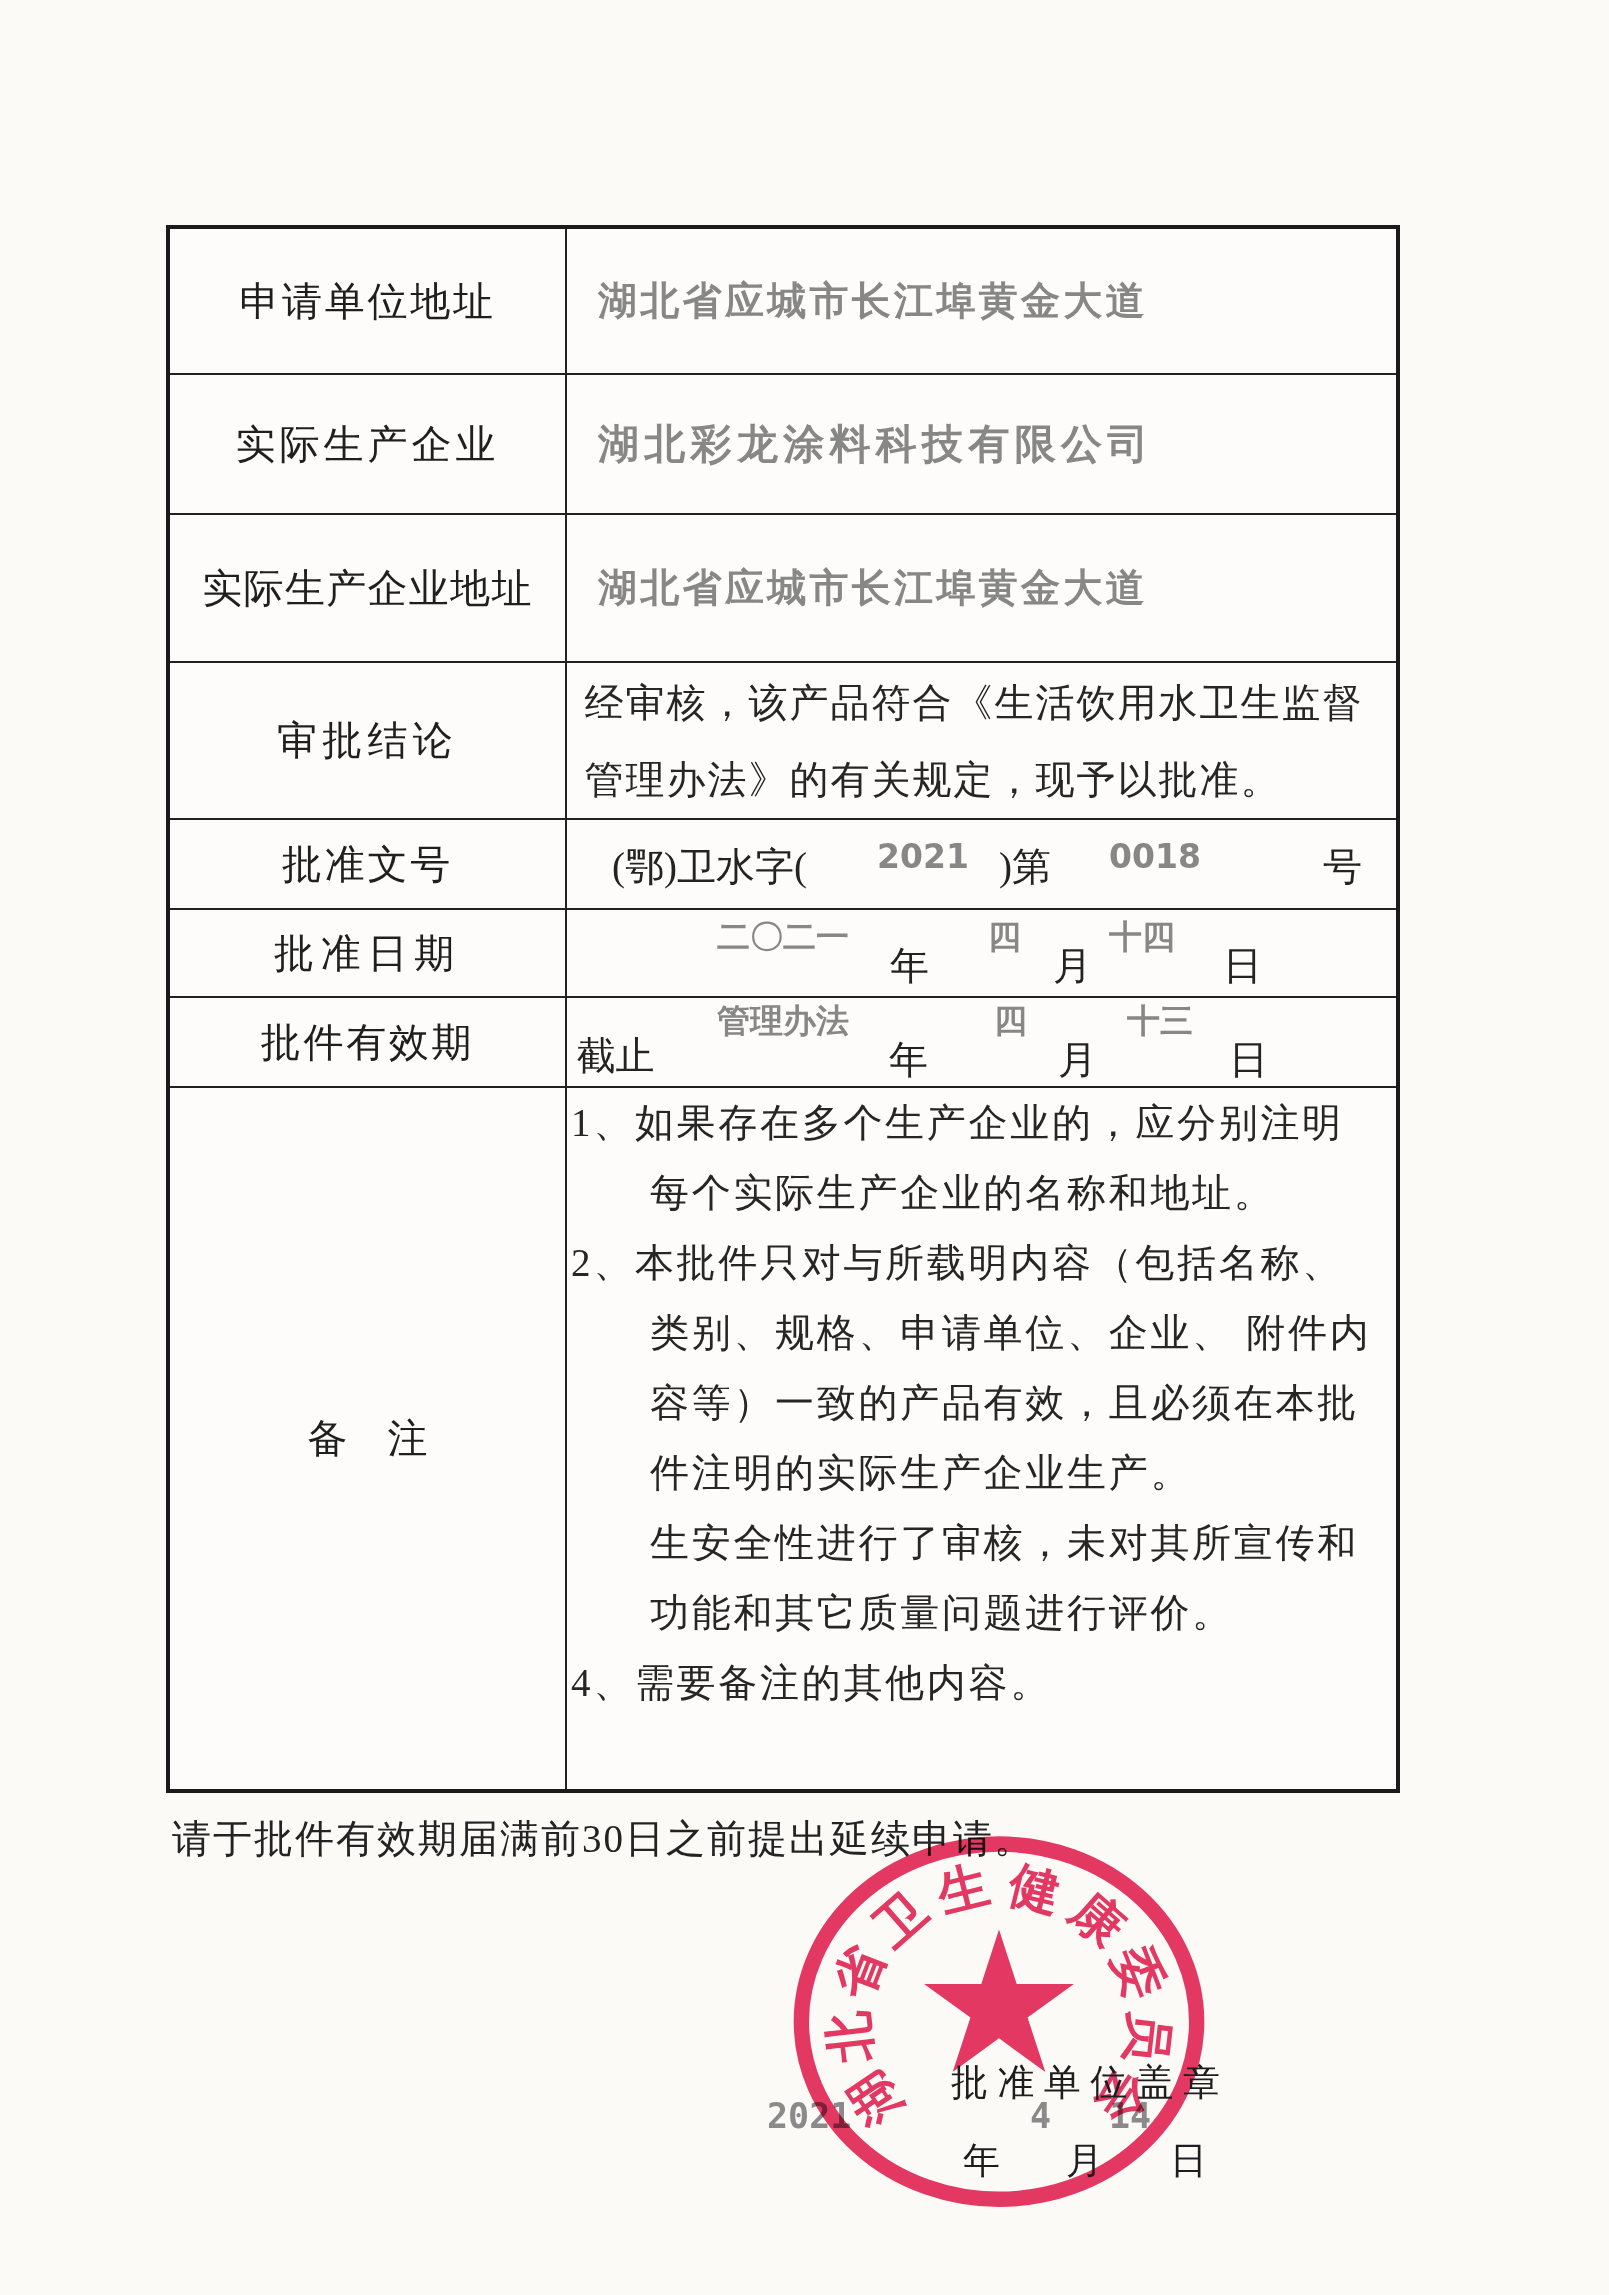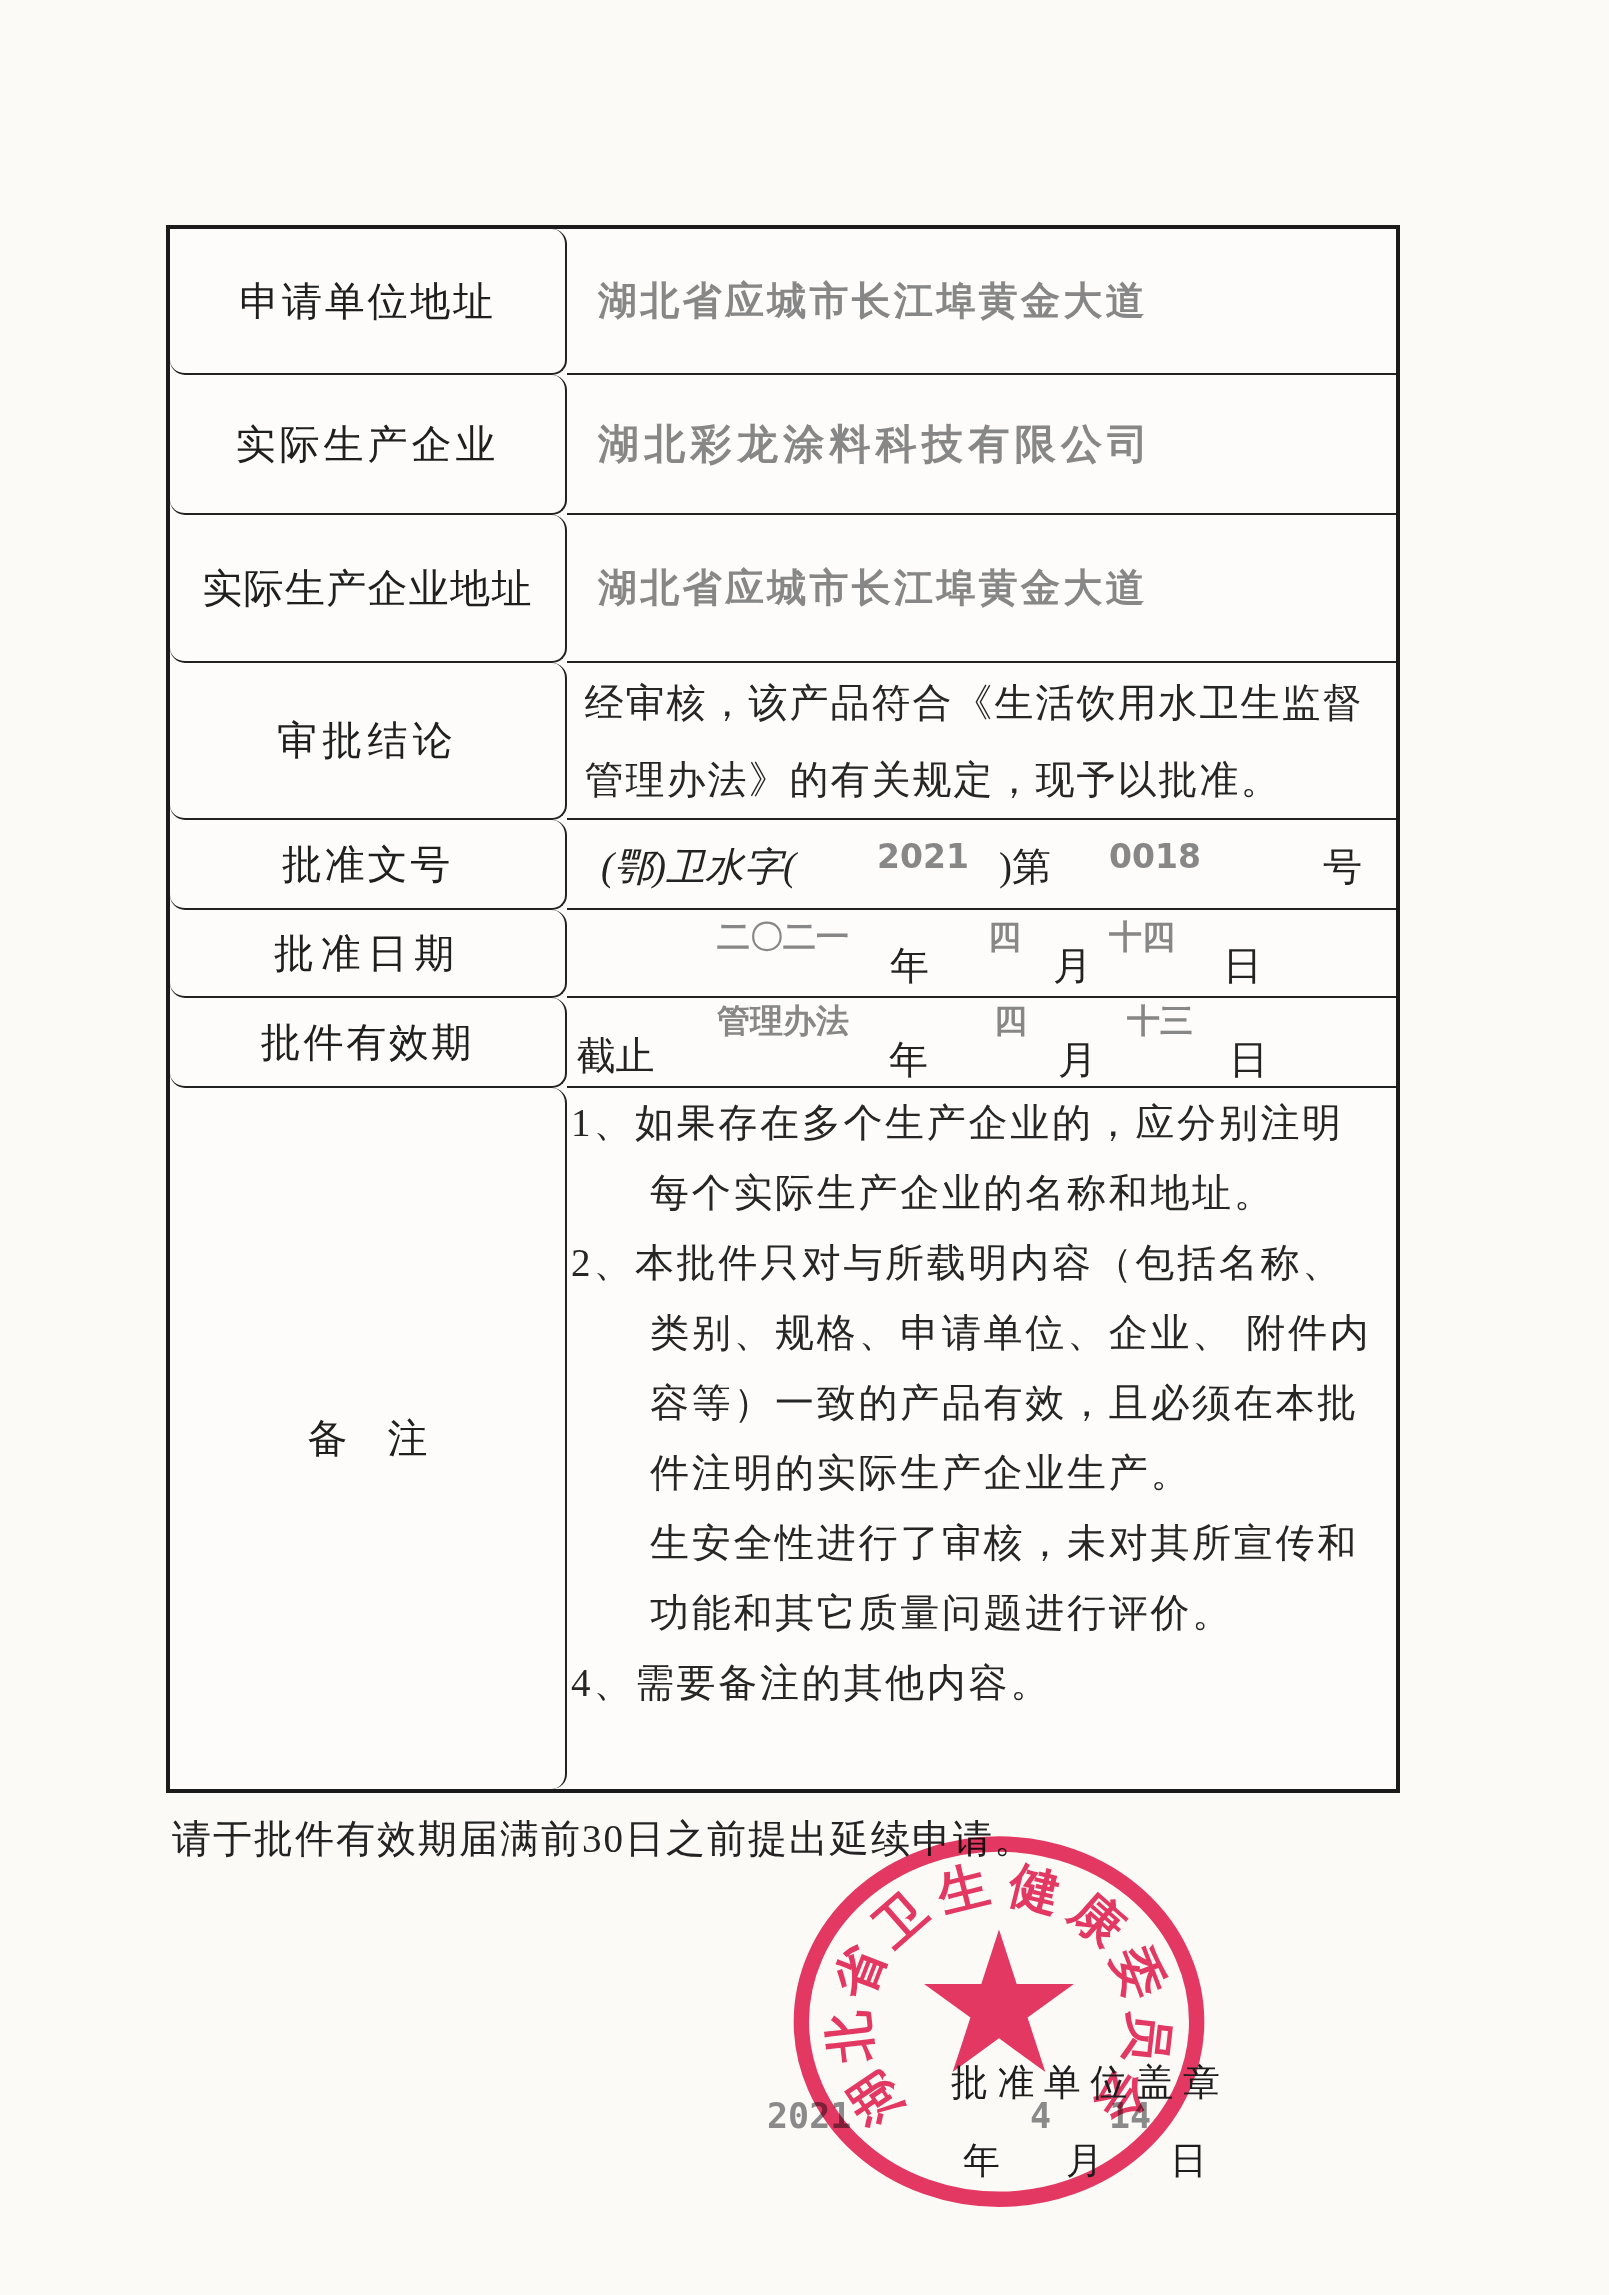--- a/index.html
+++ b/index.html
@@ -20,21 +20,21 @@
     box-sizing:border-box;
     display:grid;
     grid-template-columns:397px 1fr;
     grid-template-rows:146px 140px 148px 157px 90px 88px 90px 1fr;
     background:#fdfcfa;
   }
   .lc {
     border-right:2.7px solid #222;
     border-bottom:2.7px solid #222;
     display:flex; align-items:center; justify-content:center;
-    font-size:40px; color:#1f1f1f;border-radius:15px;
+    font-size:40px; color:#1f1f1f;
   }
   .vc {
     border-bottom:2.7px solid #222;
     position:relative;
     display:flex; align-items:center;
     font-size:39px;
   }
   .ls4{letter-spacing:2.7px;} .ls6{letter-spacing:4px;} .ls2{letter-spacing:1.3px;}
   .ls8{letter-spacing:5.3px;} .ls10{letter-spacing:6.7px;}
   .gray-fill {
@@ -115,21 +115,21 @@
     </div>
 
     <div class="lc ls8">审批结论</div>
     <div class="vc">
       <span class="v-conclusion">经审核，该产品符合《生活饮用水卫生监督
 管理办法》的有关规定，现予以批准。</span>
     </div>
 
     <div class="lc ls4">批准文号</div>
     <div class="vc">
-      <span class="abs" style="left:34px; top:20px;font-style:italic;">(鄂)卫水字(</span>
+      <span class="abs" style="left:45px; top:20px;">(鄂)卫水字(</span>
       <span class="abs gray-fill sup-gray" style="left:310px; top:17.4px;">2021</span>
       <span class="abs" style="left:432px; top:20px;">)第</span>
       <span class="abs gray-fill sup-gray" style="left:542px; top:17.4px;">0018</span>
       <span class="abs" style="left:756px; top:20px;">号</span>
     </div>
 
     <div class="lc ls10">批准日期</div>
     <div class="vc">
       <span class="abs gray-fill sup-gray" style="left:150px; top:5.3px;">二〇二一</span>
       <span class="abs" style="left:323px; top:29px;">年</span>

